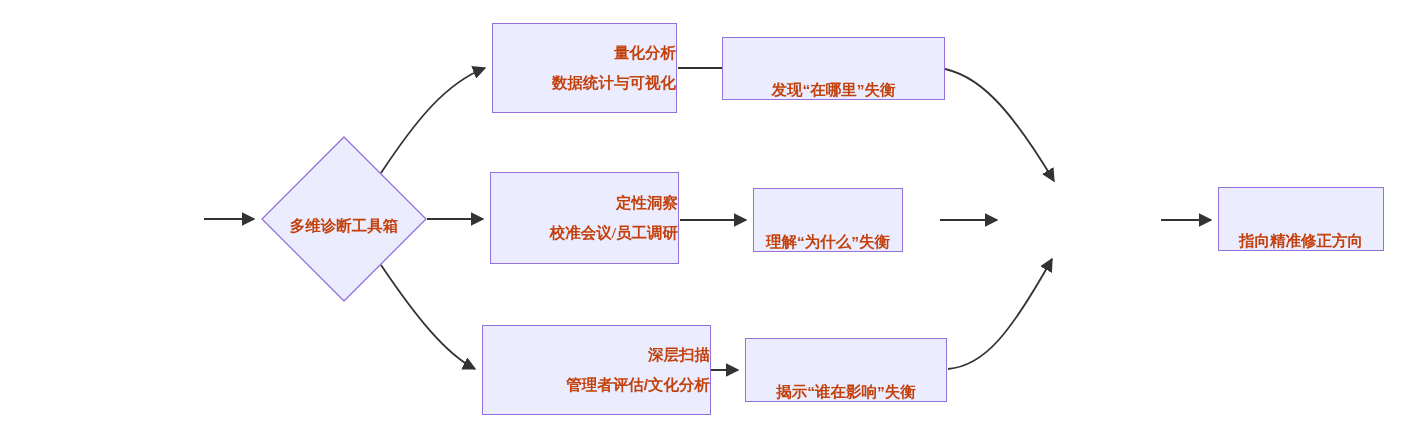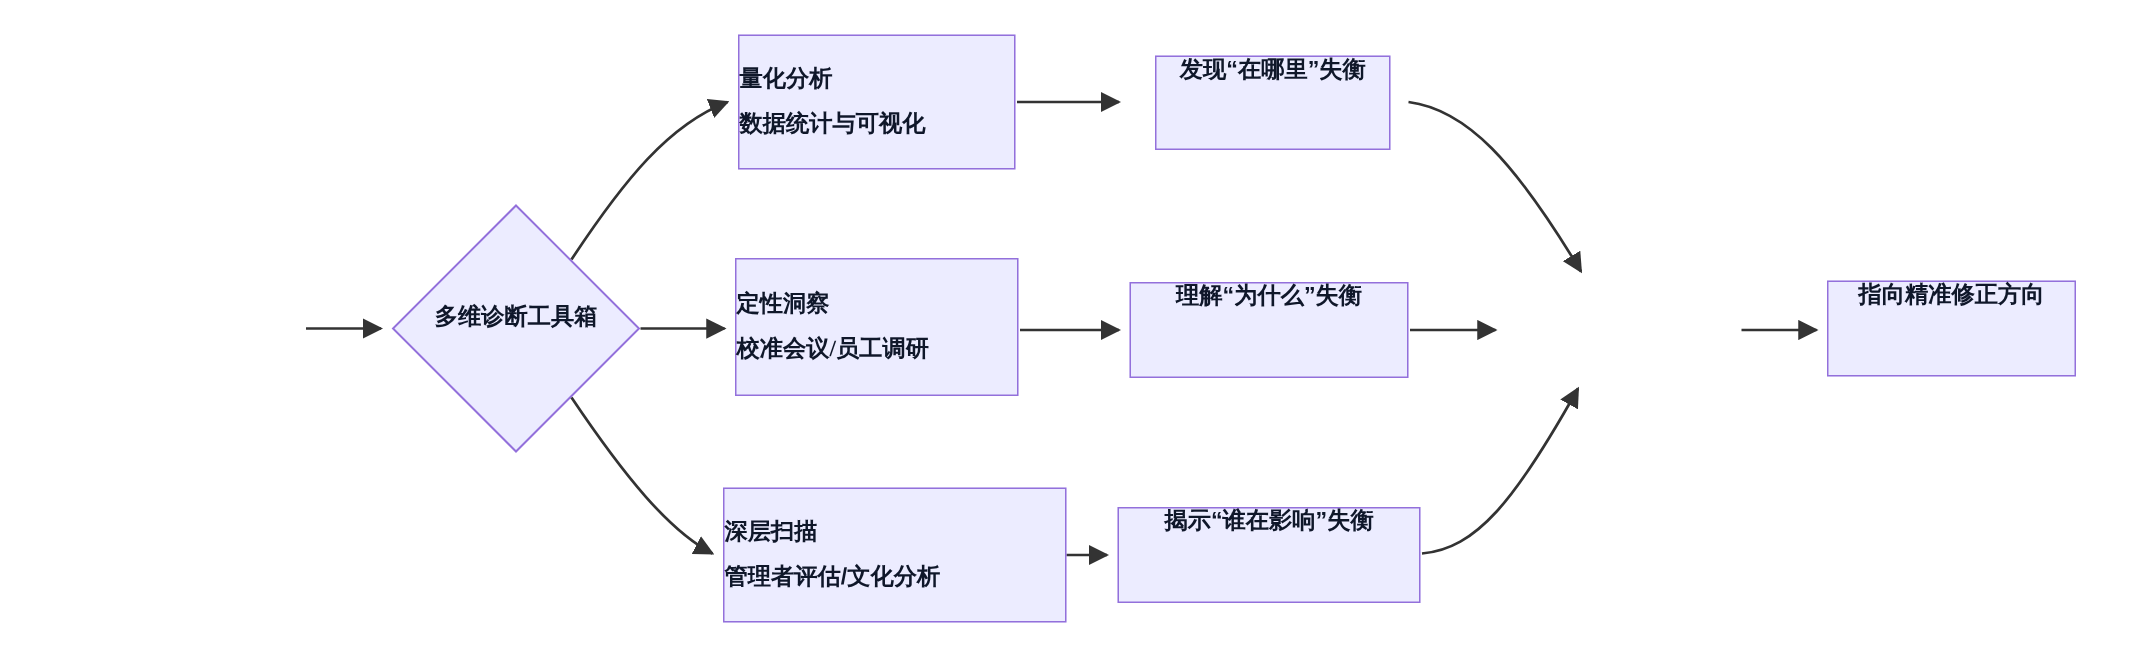--- a/index.html
+++ b/index.html
@@ -15,47 +15,47 @@
     position: absolute;
     left: 0; top: 0;
     width: 1424px; height: 430px;
     z-index: 1;
   }
   .node {
     position: absolute;
     box-sizing: border-box;
     background: #ECECFF;
     border: 1px solid #9370DB;
-    color: #0f172a;
+    color: #c2410c;
     font-size: 15.5px;
     font-weight: 700;
     display: flex;
-    align-items: flex-start;
+    align-items: flex-end;
     justify-content: center;
     text-align: center;
     z-index: 2;
     line-height: 1.15;
   }
   .node.two-line {
     flex-direction: column;
     gap: 12px;
   }
   .diamond-label {
     position: absolute;
     background: transparent;
     border: none;
     z-index: 3;
   }
   
   #node-start      { left: 19px;   top: 187px; width: 184px; height: 64px; }
   #node-quant      { left: 492px;  top: 23px;  width: 185px; height: 90px; }
   #node-qual       { left: 490px;  top: 172px; width: 189px; height: 92px; font-family: Liberation Serif, serif; }
   #node-deep       { left: 482px;  top: 325px; width: 229px; height: 90px; }
-  #node-where      { left: 770px;  top: 37px;  width: 157px; height: 63px; }
-  #node-why        { left: 753px;  top: 188px; width: 186px; height: 64px; }
+  #node-where      { left: 722px;  top: 37px;  width: 223px; height: 63px; }
+  #node-why        { left: 753px;  top: 188px; width: 150px; height: 64px; }
   #node-who        { left: 745px;  top: 338px; width: 202px; height: 64px; }
   #node-conclusion { left: 1004px; top: 187px; width: 156px; height: 65px; }
   #node-direction  { left: 1218px; top: 187px; width: 166px; height: 64px; }
   #node-decision   { left: 264px;  top: 203px; width: 160px; height: 32px; }
   .edge { stroke: #333333; stroke-width: 1.8; fill: none; }
 </style>
 </head>
 <body>
 
 <div id="canvas">

